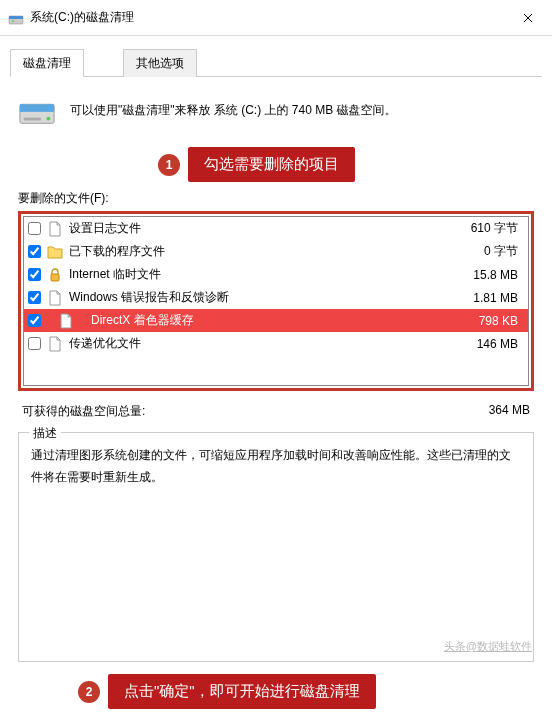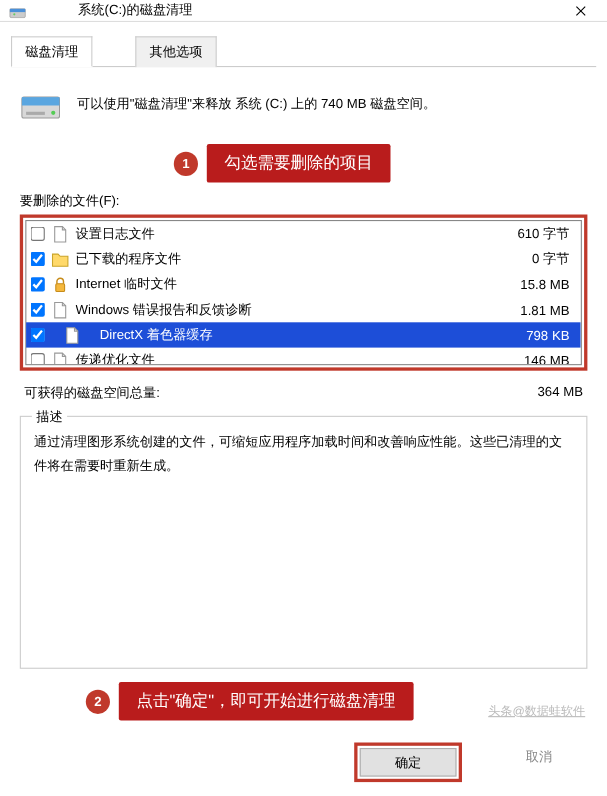--- a/index.html
+++ b/index.html
@@ -1,18 +1,18 @@
 <!DOCTYPE html>
 <html><head>
 <meta charset="utf-8">
 <style>
 * { box-sizing: border-box; margin: 0; padding: 0; }
 body { font-family: "Microsoft YaHei", "Segoe UI", sans-serif; font-size: 12px; background: #fff; width: 552px; height: 724px; overflow: hidden; position: relative; }
 
-.titlebar { height: 20px; display: flex; align-items: center; padding: 0 4px 0 8px; border-bottom: 1px solid #ddd; gap: 41px; }
+.titlebar { height: 36px; display: flex; align-items: center; padding: 0 4px 0 8px; border-bottom: 1px solid #ddd; }
 .titlebar .icon { width: 16px; height: 16px; margin-right: 6px; }
 .titlebar .title { flex: 1; font-size: 12px; }
 .titlebar .close { width: 40px; height: 30px; display: flex; align-items: center; justify-content: center; font-size: 14px; }
 
 .tabs { display: flex; margin: 12px 10px 0 10px; border-bottom: 1px solid #ccc; gap: 37px; }
 .tab { padding: 5px 12px 4px; border: 1px solid #ccc; border-bottom: none; background: #fff; margin-right: 2px; position: relative; top: 1px; font-size: 12px; }
 .tab.active { background: #fff; border-bottom: 1px solid #fff; }
 .tab:not(.active) { background: #f0f0f0; }
 
 .content { padding: 14px 18px 10px 18px; }
@@ -21,23 +21,23 @@
 .drive-icon { width: 38px; height: 38px; flex-shrink: 0; }
 .intro-text { font-size: 12px; line-height: 1.5; }
 
 .annotation { display: flex; align-items: center; margin: 0 0 8px 0; }
 .ann-badge { width: 22px; height: 22px; border-radius: 50%; background: #c0392b; color: #fff; display: flex; align-items: center; justify-content: center; font-size: 12px; font-weight: bold; margin-right: 8px; }
 .ann-bubble { background: #b91c1c; color: #fff; padding: 8px 16px; font-size: 15px; border-radius: 2px; }
 
 .section-label { font-size: 12px; margin-bottom: 4px; }
 
 .file-list-outer { border: 3px solid #c0392b; padding: 2px; margin-bottom: 10px; }
-.file-list { border: 1px solid #888; height: 132px; overflow-y: scroll; position: relative; }
+.file-list { border: 1px solid #888; height: 170px; overflow-y: scroll; position: relative; }
 .file-row { display: flex; align-items: center; height: 23px; padding: 0 6px 0 4px; }
-.file-row.selected { background: #1d4ed8; color: #fff; gap: 11px; }
+.file-row.selected { background: #ef4444; color: #fff; gap: 11px; }
 .file-chk { width: 13px; height: 13px; margin-right: 6px; }
 .file-icon { width: 16px; height: 16px; margin-right: 6px; flex-shrink: 0; }
 .file-name { flex: 1; font-size: 12px; white-space: nowrap; overflow: hidden; }
 .file-size { font-size: 12px; padding-right: 4px; }
 
 .total-row { display: flex; justify-content: space-between; font-size: 12px; padding: 2px 4px; margin-bottom: 10px; }
 
 .desc-group { border: 1px solid #ccc; padding: 12px; position: relative; margin-top: 6px; min-height: 230px; }
 .desc-legend { position: absolute; top: -8px; left: 10px; background: #fff; padding: 0 4px; font-size: 12px; }
 .desc-text { font-size: 12px; line-height: 1.8; }

